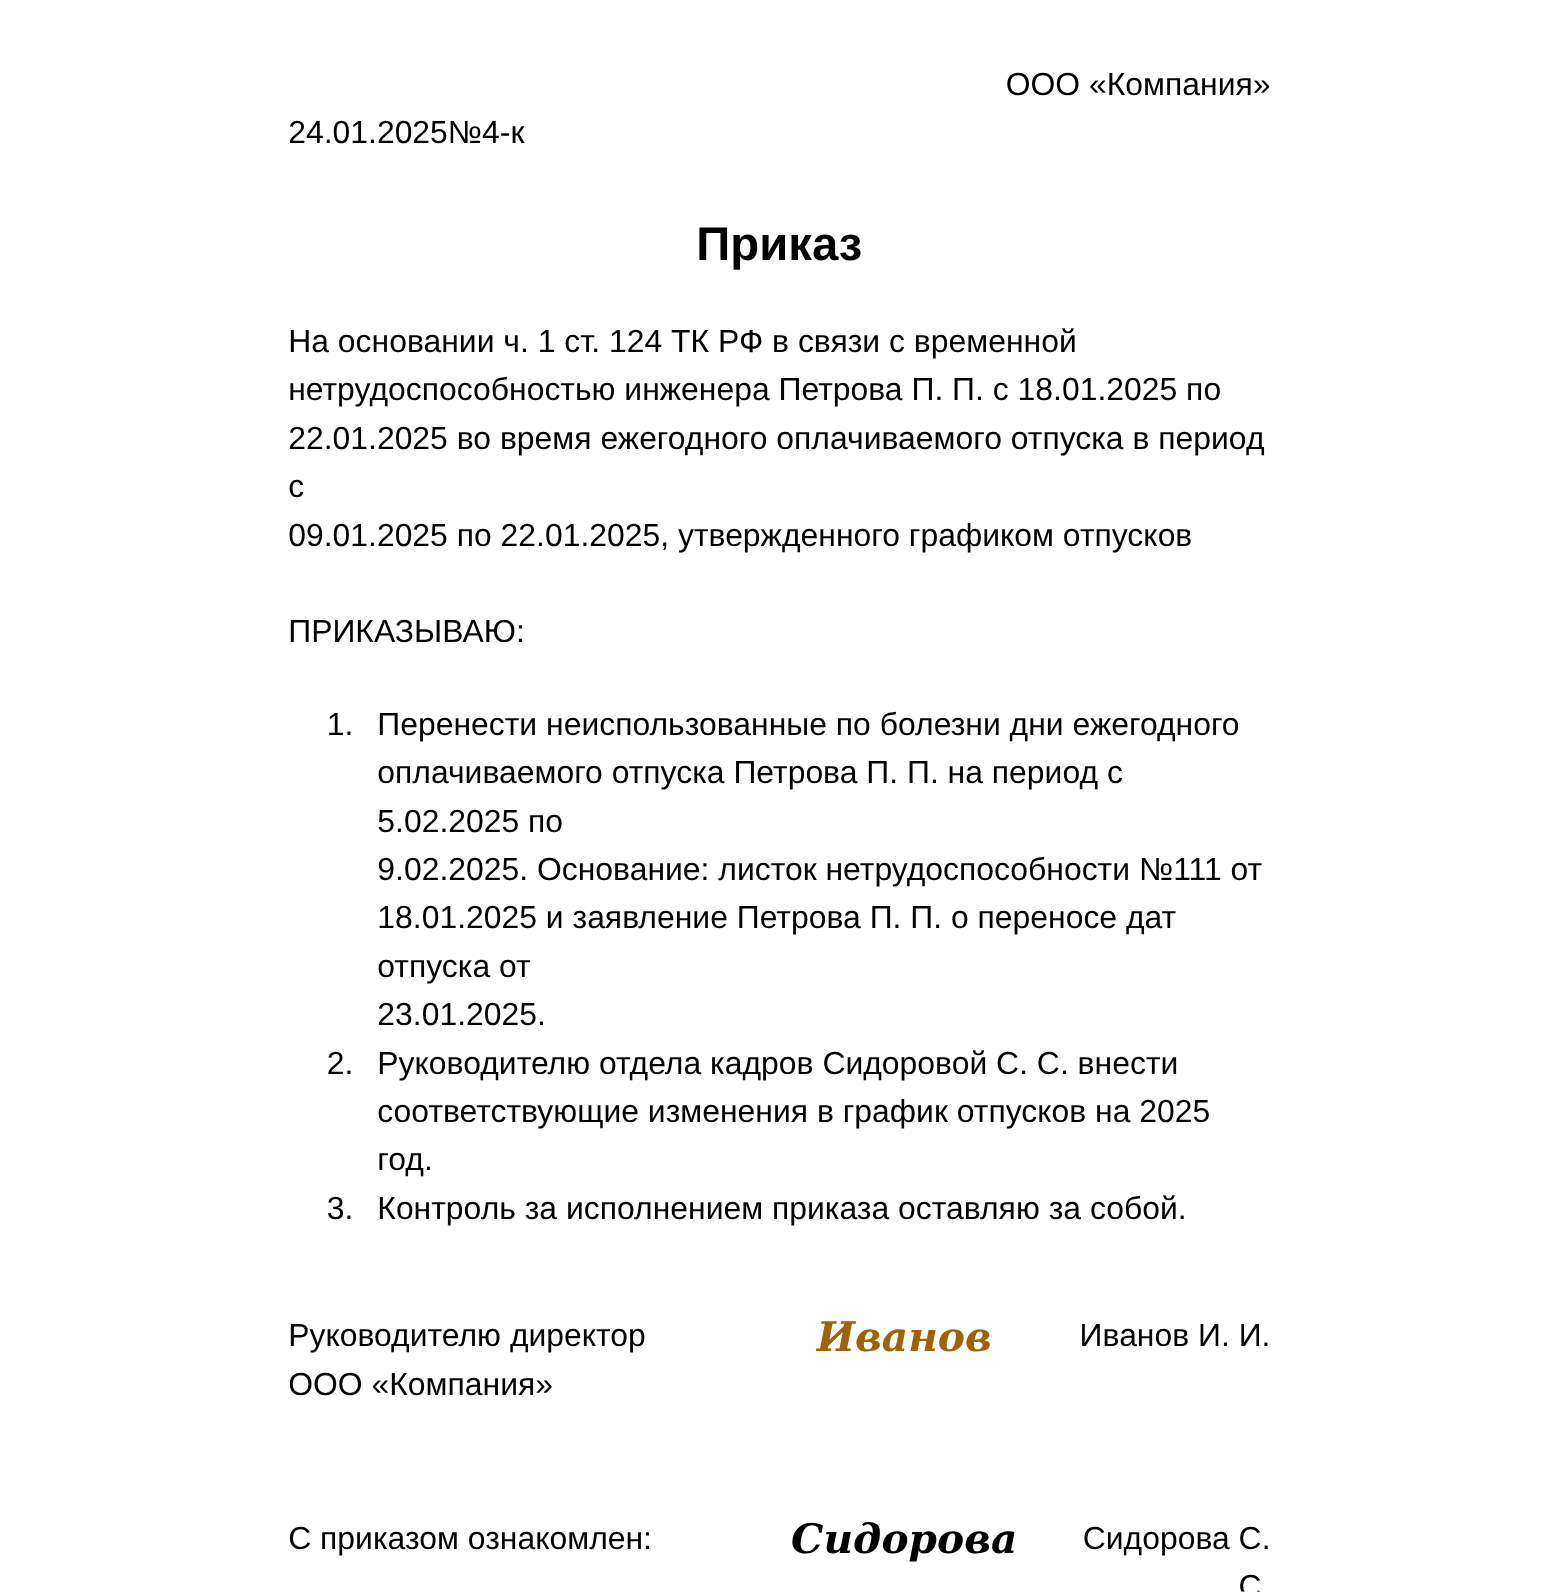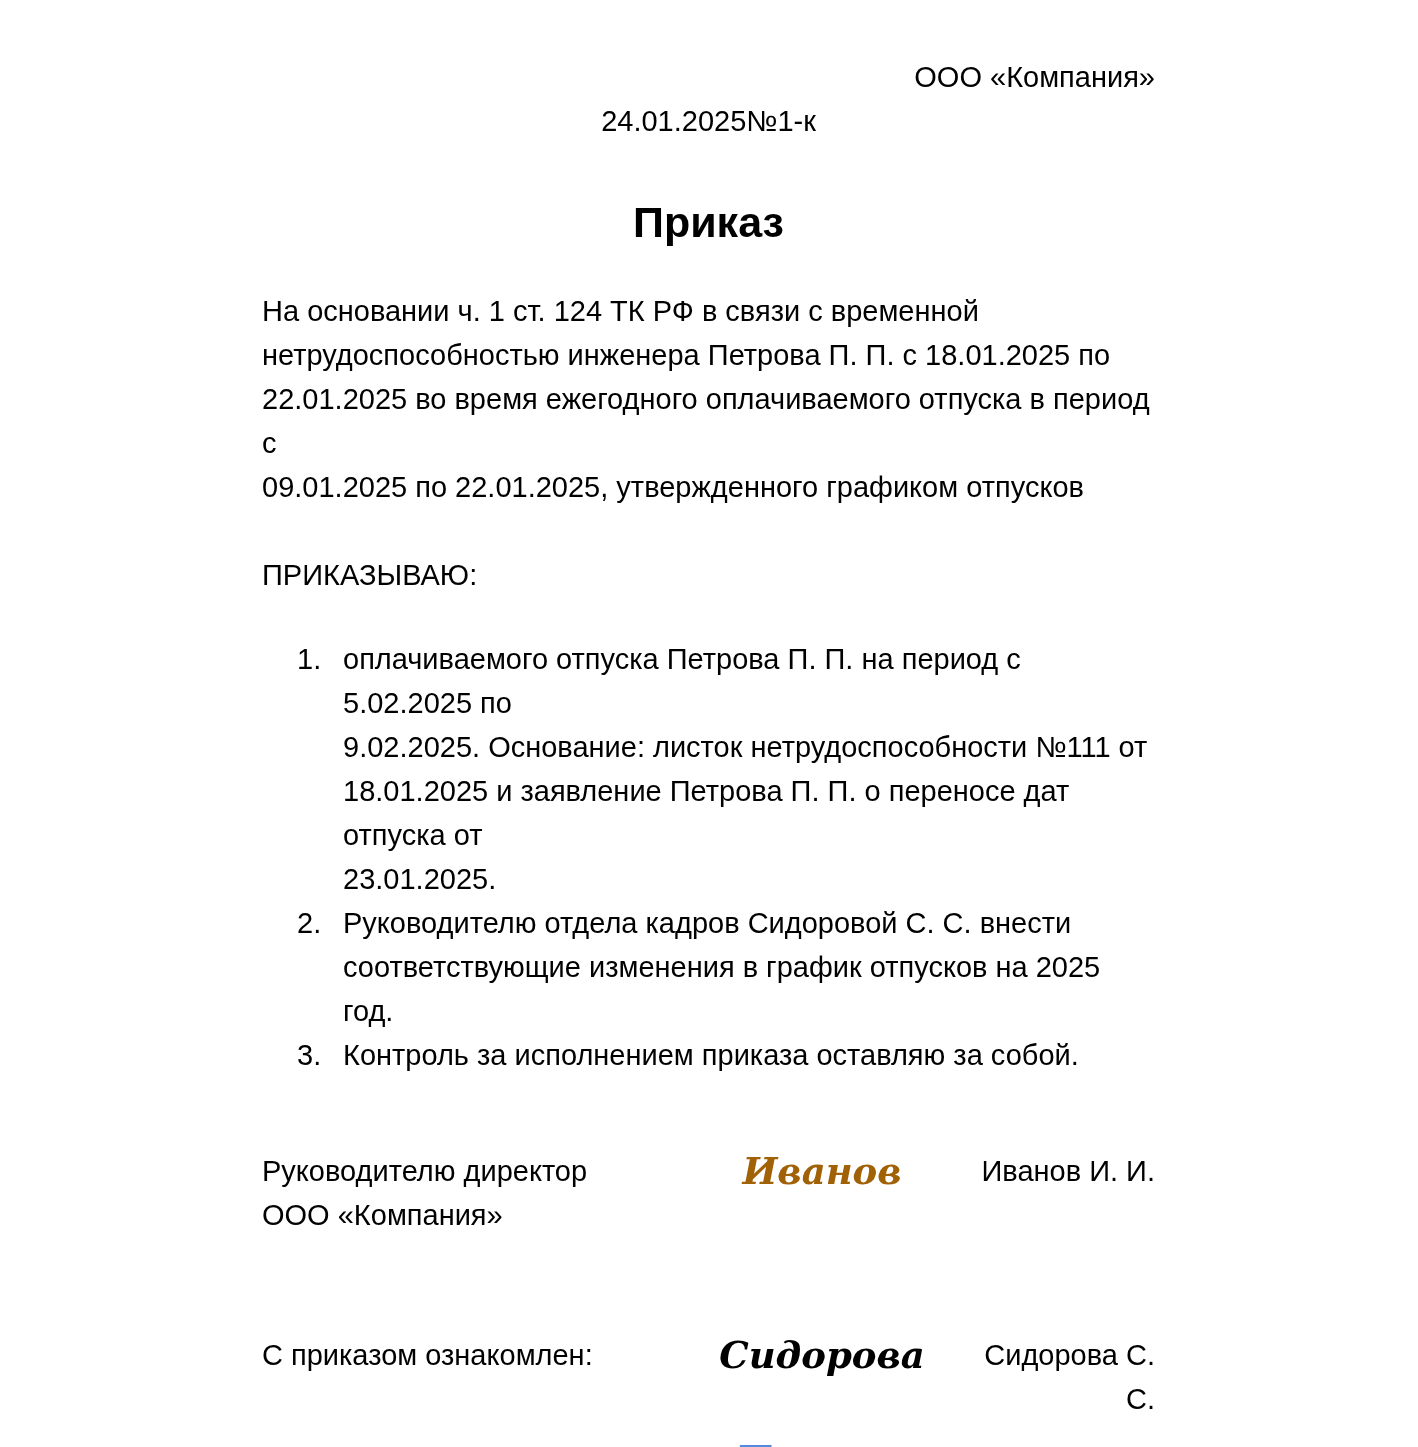--- a/index.html
+++ b/index.html
@@ -11,21 +11,21 @@
     margin: 0 auto;
     background: #ffffff;
     color: #000000;
     font-family: "Liberation Sans", "DejaVu Sans", sans-serif;
     font-size: 29px;
     line-height: 44px;
     padding: 55px 173px 0 172px;
     overflow: hidden;
   }
   .hdr-company { text-align: right; }
-  .hdr-row { display: flex; justify-content: center; }
+  .hdr-row { display: flex; justify-content: flex-start; }
   .title {
     text-align: center;
     font-size: 43px;
     line-height: 58px;
     font-weight: bold;
     margin-top: 50px;
   }
   .subtitle {
     text-align: center;
     font-size: 31px;
@@ -56,40 +56,41 @@
 </style>
 </head>
 <body>
 
 <div class="page">
 
   <div class="hdr-company">ООО «Компания»</div>
 
   <div class="hdr-row">
     <div class="hdr-date">24.01.2025</div>
-    <div class="hdr-num">№1-к</div>
+    <div class="hdr-num">№4-к</div>
   </div>
 
   <div class="title">Приказ</div>
 
 
   <div class="preamble">
     <div class="tline">На основании ч. 1 ст. 124 ТК РФ в связи с временной</div>
     <div class="tline">нетрудоспособностью инженера Петрова П. П. с 18.01.2025 по</div>
     <div class="tline">22.01.2025 во время ежегодного оплачиваемого отпуска в период с</div>
     <div class="tline">09.01.2025 по 22.01.2025, утвержденного графиком отпусков</div>
   </div>
 
   <div class="order-heading">ПРИКАЗЫВАЮ:</div>
 
   <div class="order-list">
 
     <div class="list-item">
       <span class="item-num">1.</span>
       <div class="item-lines">
+        <div class="tline">Перенести неиспользованные по болезни дни ежегодного</div>
         <div class="tline">оплачиваемого отпуска Петрова П. П. на период с 5.02.2025 по</div>
         <div class="tline">9.02.2025. Основание: листок нетрудоспособности №111 от</div>
         <div class="tline">18.01.2025 и заявление Петрова П. П. о переносе дат отпуска от</div>
         <div class="tline">23.01.2025.</div>
       </div>
     </div>
 
     <div class="list-item">
       <span class="item-num">2.</span>
       <div class="item-lines">

